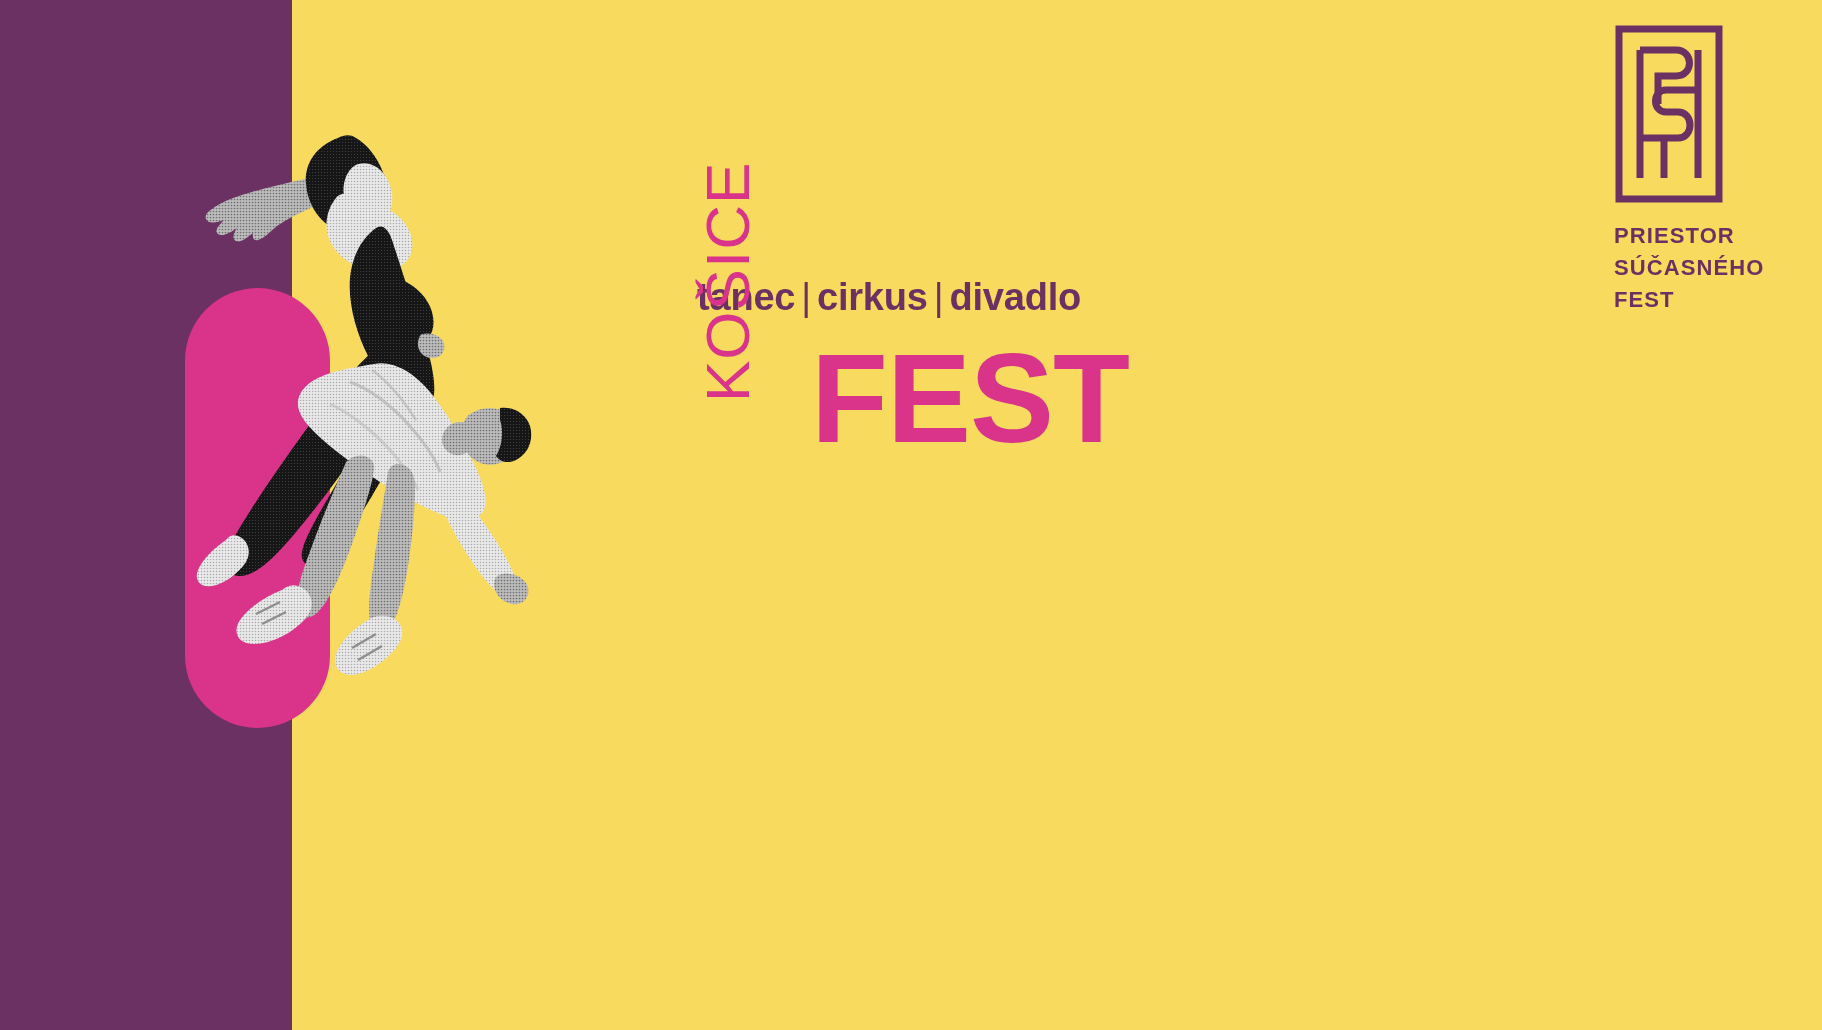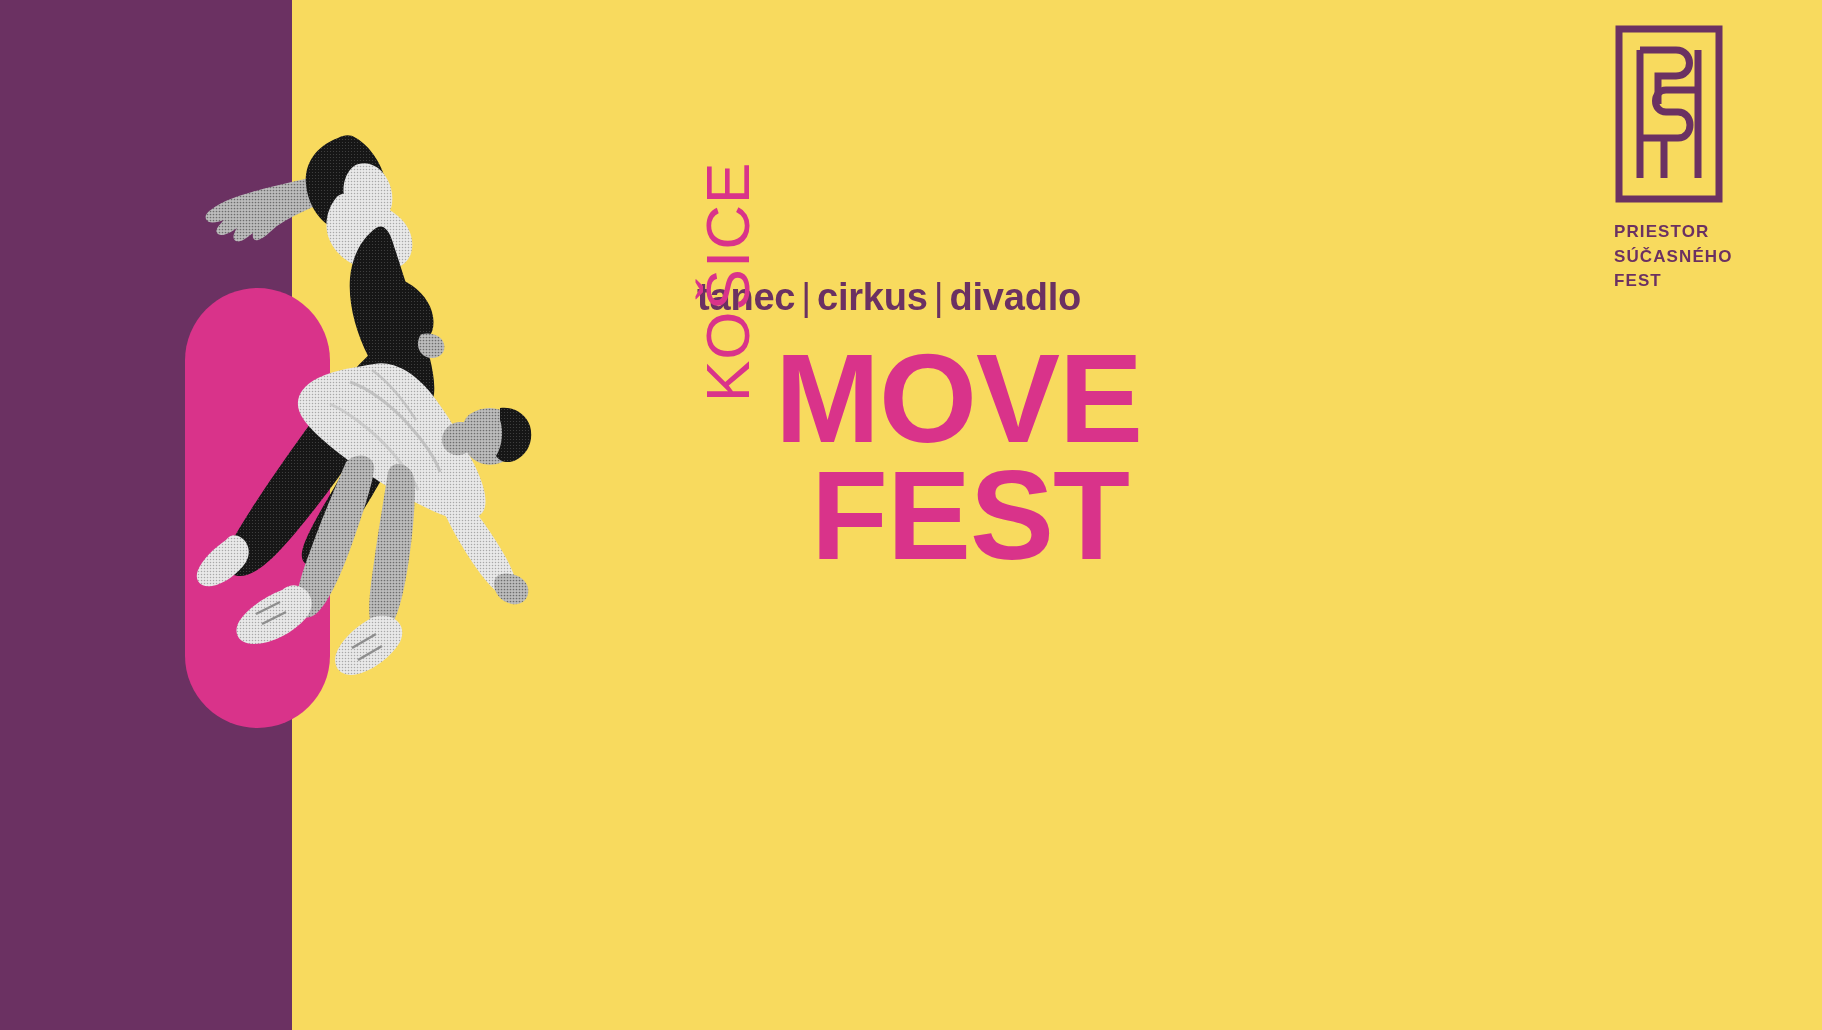--- a/index.html
+++ b/index.html
@@ -120,21 +120,21 @@
   }
   .logo-mark {
     width: 110px;
     height: 180px;
     margin-left: 0;
   }
   .logo-mark svg { display: block; width: 100%; height: 100%; }
   .logo-text {
     margin-top: 16px;
     color: #6B3162;
-    font-size: 17px;
+    font-size: 22px;
     font-weight: bold;
     letter-spacing: 1.1px;
     line-height: 1.45;
   }
   .logo-text span { display: block; }
 </style>
 </head>
 <body>
 
 <div id="poster">
@@ -253,21 +253,20 @@
 
   <div class="headline-block">
 
     <div class="tagline">
       <span>tanec</span><span class="sep">|</span><span>cirkus</span><span class="sep">|</span><span>divadlo</span>
     </div>
 
     <div class="title-row">
       <div class="kosice-vert">KOŠICE</div>
       <div class="big-words">
-        <span class="line line-move">MOVE</span>
         <span class="line line-fest">FEST</span>
       </div>
     </div>
 
   </div>
 
   <div class="logo-block">
     <div class="logo-mark">
       <svg viewBox="0 0 110 180" xmlns="http://www.w3.org/2000/svg">
         <g fill="none" stroke="#6B3162" stroke-width="7">

